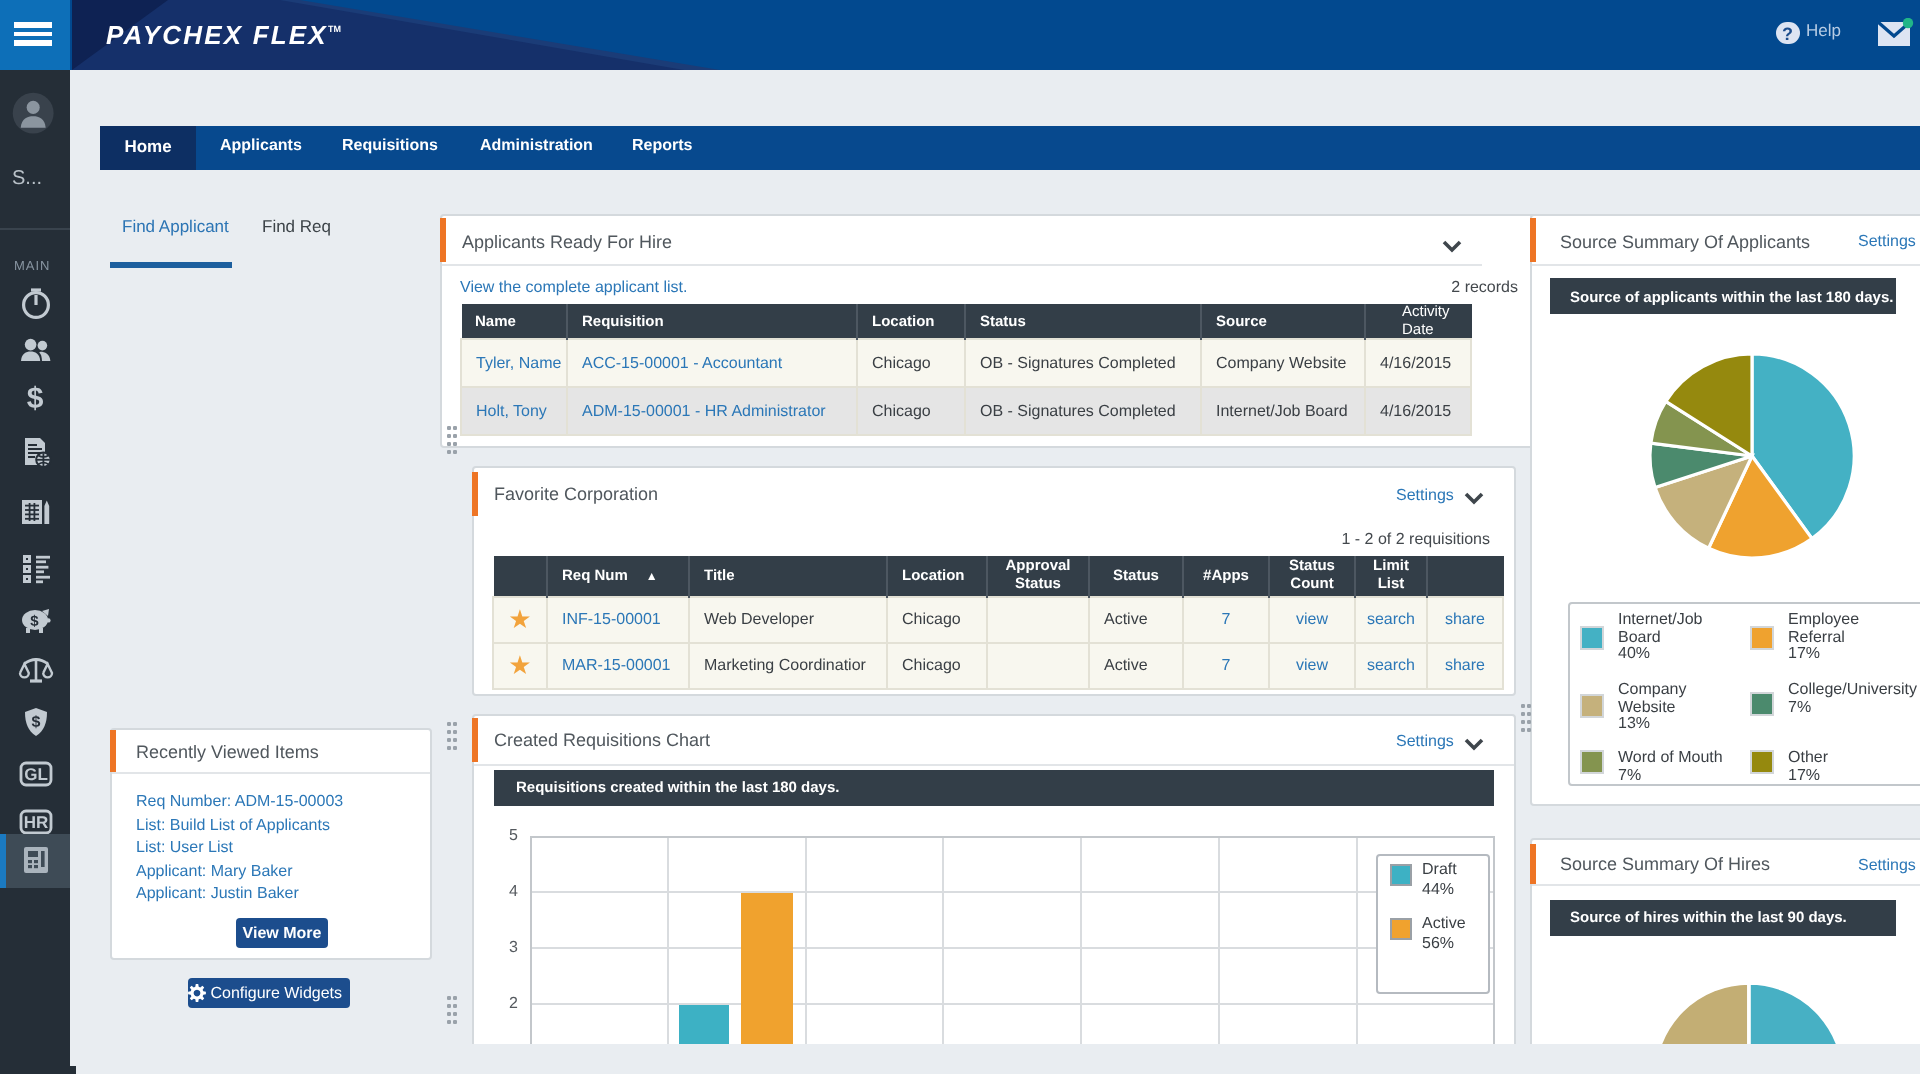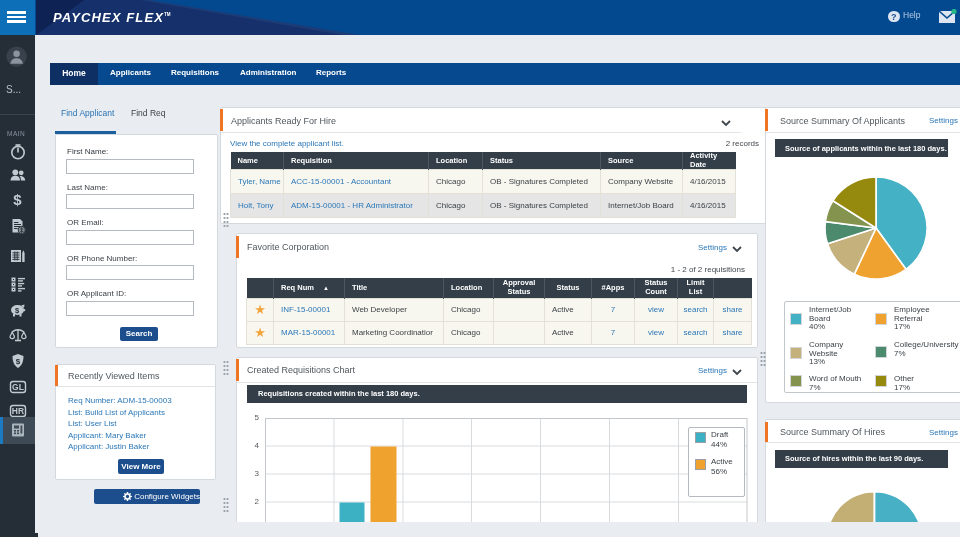--- a/index.html
+++ b/index.html
@@ -189,43 +189,30 @@
   <div class="abs" style="left:60px;top:5px;font-size:8px;font-weight:bold;color:#fff">Applicants</div>
   <div class="abs" style="left:121px;top:5px;font-size:8px;font-weight:bold;color:#fff">Requisitions</div>
   <div class="abs" style="left:190px;top:5px;font-size:8px;font-weight:bold;color:#fff">Administration</div>
   <div class="abs" style="left:266px;top:5px;font-size:8px;font-weight:bold;color:#fff">Reports</div>
 </div>
 
 <div class="abs" style="left:61px;top:108px;font-size:8.5px;color:#2b74b4">Find Applicant</div>
 <div class="abs" style="left:131px;top:108px;font-size:8.5px;color:#3c4348">Find Req</div>
 <div class="abs" style="left:55px;top:131px;width:61px;height:3px;background:#1c5f9e"></div>
 
-<div class="card" id="searchcard" style="left:55px;top:134px;width:163px;height:214px">
-  <div class="abs" style="left:11px;top:12px;font-size:8px;color:#33383d">First Name:</div>
-  <div class="abs" style="left:10px;top:23.5px;width:128px;height:15px;background:#fff;border:1px solid #b5bac0"></div>
-  <div class="abs" style="left:11px;top:47.5px;font-size:8px;color:#3a3f44">Last Name:</div>
-  <div class="abs" style="left:10px;top:59px;width:128px;height:15px;background:#fff;border:1px solid #b5bac0"></div>
-  <div class="abs" style="left:11px;top:83px;font-size:8px;color:#3a3f44">OR Email:</div>
-  <div class="abs" style="left:10px;top:94.5px;width:128px;height:15px;background:#fff;border:1px solid #b5bac0"></div>
-  <div class="abs" style="left:11px;top:118.5px;font-size:8px;color:#3a3f44">OR Phone Number:</div>
-  <div class="abs" style="left:10px;top:130px;width:128px;height:15px;background:#fff;border:1px solid #b5bac0"></div>
-  <div class="abs" style="left:11px;top:154px;font-size:8px;color:#3a3f44">OR Applicant ID:</div>
-  <div class="abs" style="left:10px;top:165.5px;width:128px;height:15px;background:#fff;border:1px solid #b5bac0"></div>
-  <div class="abs" style="left:64px;top:192px;width:38px;height:14px;background:#1c4d8d;border-radius:2px;color:#fff;font-size:8px;font-weight:bold;text-align:center;line-height:14px">Search</div>
-</div>
 
 <div class="card" id="recentcard" style="left:55px;top:364px;width:161px;height:116px">
   <div class="abs" style="left:-1px;top:0;width:3px;height:21px;background:#ee7525"></div>
   <div class="abs" style="left:12px;top:6px;font-size:9px;color:#50575d">Recently Viewed Items</div>
   <div class="abs" style="left:0;top:21px;width:159px;height:1px;background:#e2e5e8"></div>
   <div class="abs" style="left:12px;top:30px;font-size:8px;color:#2b77b7;line-height:11.5px;white-space:nowrap">Req Number: ADM-15-00003<br>List: Build List of Applicants<br>List: User List<br>Applicant: Mary Baker<br>Applicant: Justin Baker</div>
   <div class="abs" style="left:62px;top:94px;width:46px;height:15px;background:#1c4d8d;border-radius:2px;color:#fff;font-size:8px;font-weight:bold;text-align:center;line-height:15px">View More</div>
 </div>
 
-<div class="abs" style="left:94px;top:489px;width:106px;height:15px;background:#1c4d8d;border-radius:2px;color:#fff;font-size:8px;text-align:right;line-height:15px"><svg style="vertical-align:-1.5px" width="9" height="9" viewBox="0 0 16 16">
+<div class="abs" style="left:94px;top:489px;width:81px;height:15px;background:#1c4d8d;border-radius:2px;color:#fff;font-size:8px;text-align:left;line-height:15px"><svg style="vertical-align:-1.5px" width="9" height="9" viewBox="0 0 16 16">
         <path fill-rule="evenodd" d="M6.9,0.1 L9.1,0.1 L9.5,2.4 L10.9,3.0 L12.8,1.6 L14.4,3.2 L13.0,5.1 L13.6,6.5 L15.9,6.9 L15.9,9.1 L13.6,9.5 L13.0,10.9 L14.4,12.8 L12.8,14.4 L10.9,13.0 L9.5,13.6 L9.1,15.9 L6.9,15.9 L6.5,13.6 L5.1,13.0 L3.2,14.4 L1.6,12.8 L3.0,10.9 L2.4,9.5 L0.1,9.1 L0.1,6.9 L2.4,6.5 L3.0,5.1 L1.6,3.2 L3.2,1.6 L5.1,3.0 L6.5,2.4 Z M8,5 A3,3 0 1 0 8.01,5 Z" fill="#fff"></path>
       </svg> Configure Widgets</div>
 
 <div class="card" id="cardA" style="left:220px;top:107px;width:548px;height:117px">
   <div class="abs" style="left:-1px;top:1px;width:3px;height:22px;background:#ee7525"></div>
   <div class="abs" style="left:10px;top:8px;font-size:9px;color:#50575d">Applicants Ready For Hire</div>
   <svg class="abs" style="left:500px;top:12px" width="10" height="7" viewBox="0 0 10 7">
         <polyline points="1,1 5,5 9,1" fill="none" stroke="#3f464c" stroke-width="1.8"></polyline>
       </svg>
   <div class="abs" style="left:0;top:24px;width:520px;height:1px;background:#e2e5e8"></div>
@@ -240,21 +227,21 @@
           <col style="width:82px">
           <col style="width:53px">
         </colgroup>
     <tbody>
           <tr style="background:#333e48;color:#fff;font-size:7.5px;height:17px">
       <td style="border-right:1px solid #4d5761;padding:0 0 0 7px;font-weight:bold">Name</td>
       <td style="border-right:1px solid #4d5761;padding:0 0 0 7px;font-weight:bold">Requisition</td>
       <td style="border-right:1px solid #4d5761;padding:0 0 0 7px;font-weight:bold">Location</td>
       <td style="border-right:1px solid #4d5761;padding:0 0 0 7px;font-weight:bold">Status</td>
       <td style="border-right:1px solid #4d5761;padding:0 0 0 7px;font-weight:bold">Source</td>
-      <td style="padding:0 0 0 7px;font-weight:bold;line-height:8.5px;white-space:normal">Activity<br>Date</td>
+      <td style="padding:0 0 0 18px;font-weight:normal;line-height:8.5px;white-space:normal">Activity<br>Date</td>
     </tr>
     <tr style="background:#f8f7ef;font-size:8px;height:24px;color:#3a3f44">
       <td style="border:1px solid #e3e1d5;padding:0 0 0 7px;color:#2b77b7">Tyler, Name</td>
       <td style="border:1px solid #e3e1d5;padding:0 0 0 7px;color:#2b77b7">ACC-15-00001 - Accountant</td>
       <td style="border:1px solid #e3e1d5;padding:0 0 0 7px">Chicago</td>
       <td style="border:1px solid #e3e1d5;padding:0 0 0 7px">OB - Signatures Completed</td>
       <td style="border:1px solid #e3e1d5;padding:0 0 0 7px">Company Website</td>
       <td style="border:1px solid #e3e1d5;padding:0 0 0 7px">4/16/2015</td>
     </tr>
     <tr style="background:#e5e5e5;font-size:8px;height:24px;color:#3a3f44">

